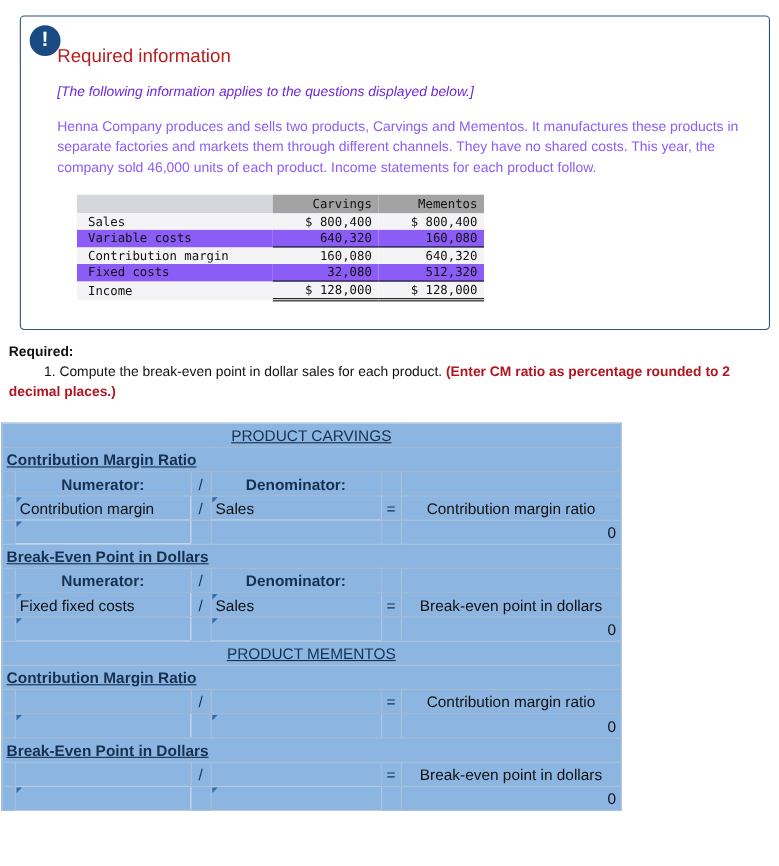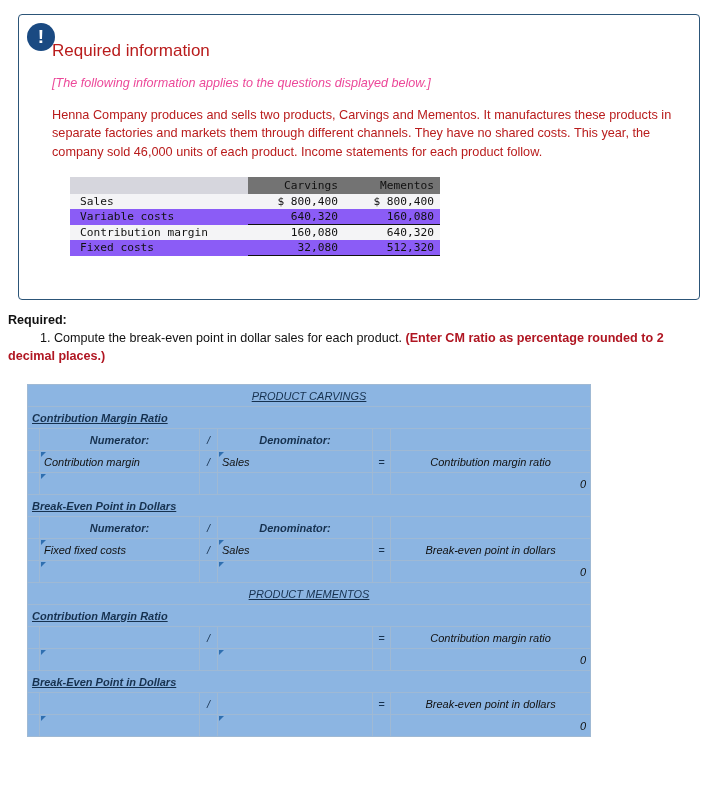--- a/index.html
+++ b/index.html
@@ -37,43 +37,43 @@
   .panel-body { padding: 26px 26px 0 33px; }
   .req-heading {
     font-size: 17px;
     font-weight: normal;
     color: #b91c1c;
     margin: 0 0 15px 0;
   }
   .req-note {
     font-size: 12.6px;
     font-style: italic;
-    color: #ec4899;
+    color: #6d28d9;
     margin: 0 0 16px 0;
   }
   .req-para {
     font-size: 12.7px;
     line-height: 1.45;
-    color: #b91c1c;
+    color: #8b5cf6;
     margin: 0 0 16px 0;
     width: 624px;
   }
 
   
   .is-table {
     margin-left: 18px;
     border-collapse: collapse;
     font-family: "DejaVu Sans Mono", "Liberation Mono", monospace;
     font-size: 11.2px;
     color: #111111;
   }
   .is-table td, .is-table th { padding: 1px 0; white-space: pre; }
   .is-table .lbl { width: 178px; text-align: left; padding-left: 10px; }
   .is-table .num { width: 96px; text-align: right; padding-right: 6px; }
-  .is-head th { background: #737373; font-weight: normal; text-align: center; padding: 2px 0; }
+  .is-head th { background: #a3a3a3; font-weight: normal; text-align: center; padding: 2px 0; }
   .is-head th.lblh { background: #d6d6dd; }
   .row-a { background: #f4f4f6; }
   .row-b { background: #8b5cf6; }
   .ul td.num { border-bottom: 1px solid #111111; }
   .dbl td.num {
     border-bottom: 3px double #111111;
     padding-bottom: 1px;
   }
 
   
@@ -84,27 +84,26 @@
     font-size: 12.6px;
     line-height: 1.42;
   }
   .required-title { font-weight: bold; color: #111111; }
   .required-line { color: #111111; margin-left: 32px; }
   .red-note { color: #b01622; font-weight: bold; }
 
   
   .ws {
     position: absolute;
-    left: 27px; top: 384px;
+    left: 1px; top: 384px;
     width: 563px;
     border-collapse: collapse;
     table-layout: fixed;
-    font-size: 11px;
+    font-size: 14px;
     color: #111111;
-    font-style: italic;
   }
   .ws td {
     border: 1px solid #9fb9d4;
     height: 22px;
     padding: 0 4px;
     background: #8cb5e2;
     vertical-align: middle;
   }
   .ws .c-gut  { width: 12px; }
   .ws .c-num  { width: 160px; }
@@ -199,20 +198,25 @@
           </tr>
           <tr class="row-a">
             <td class="lbl">Contribution margin</td>
             <td class="num">160,080</td>
             <td class="num">640,320</td>
           </tr>
           <tr class="row-b ul">
             <td class="lbl">Fixed costs</td>
             <td class="num">32,080</td>
             <td class="num">512,320</td>
+          </tr>
+          <tr class="row-a dbl">
+            <td class="lbl">Income</td>
+            <td class="num">$ 128,000</td>
+            <td class="num">$ 128,000</td>
           </tr>
         </tbody>
       </table>
     </div>
   </div>
 
   <div class="required-block">
     <div class="required-title">Required:</div>
     <div>
       <span class="required-line">1. Compute the break-even point in dollar sales for each product.</span>

